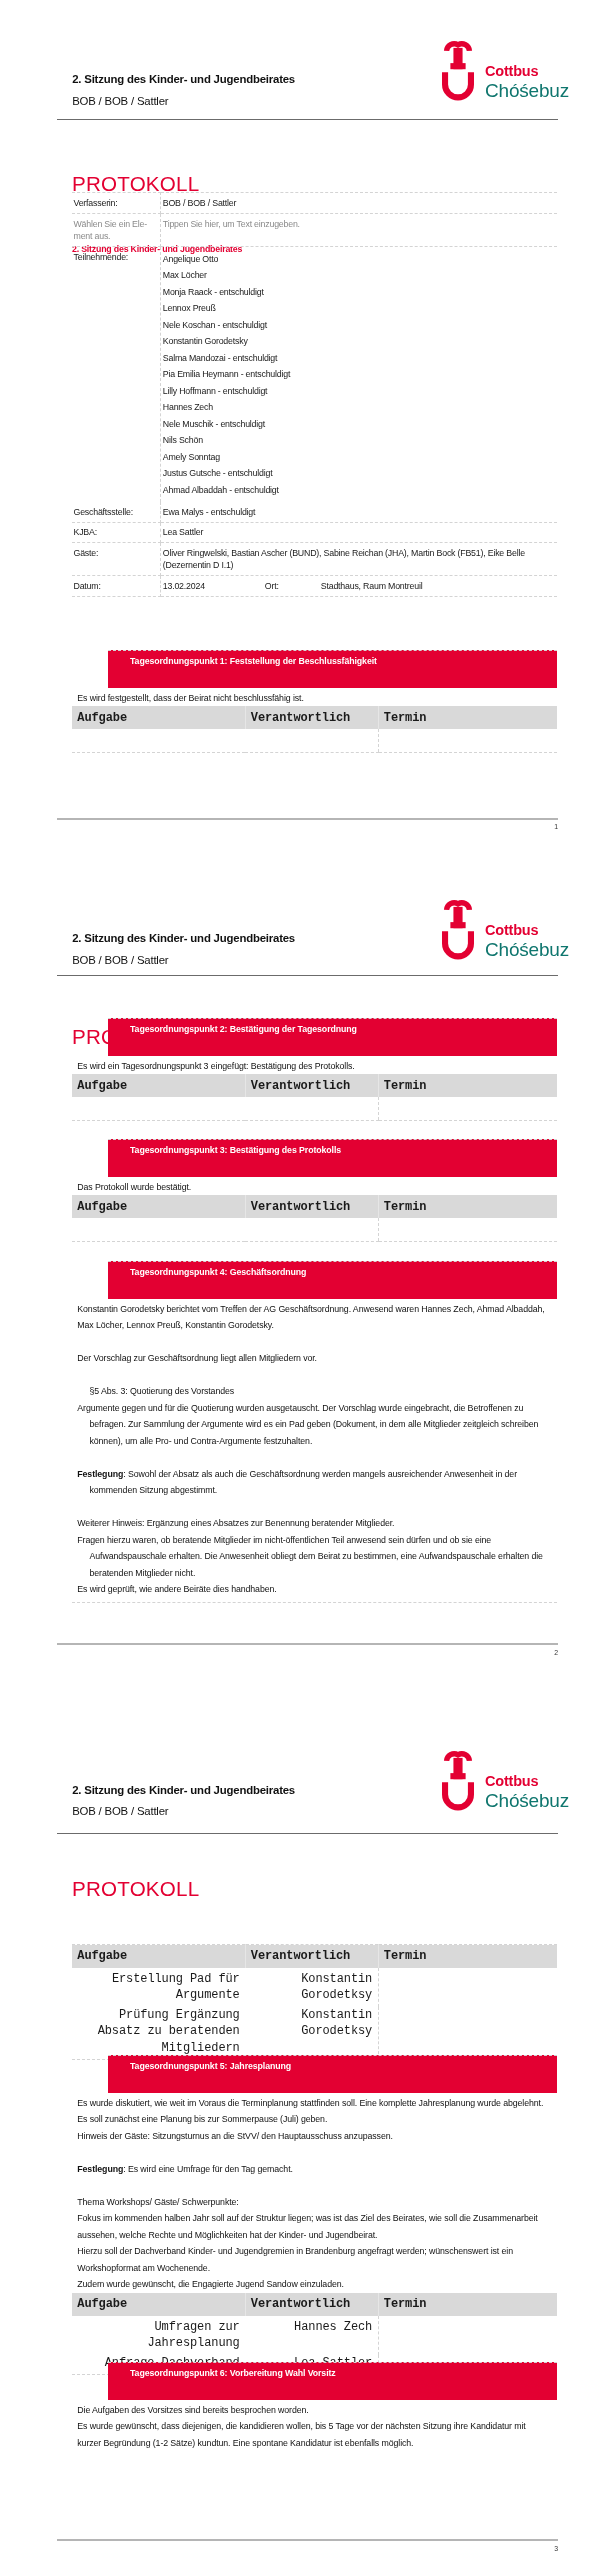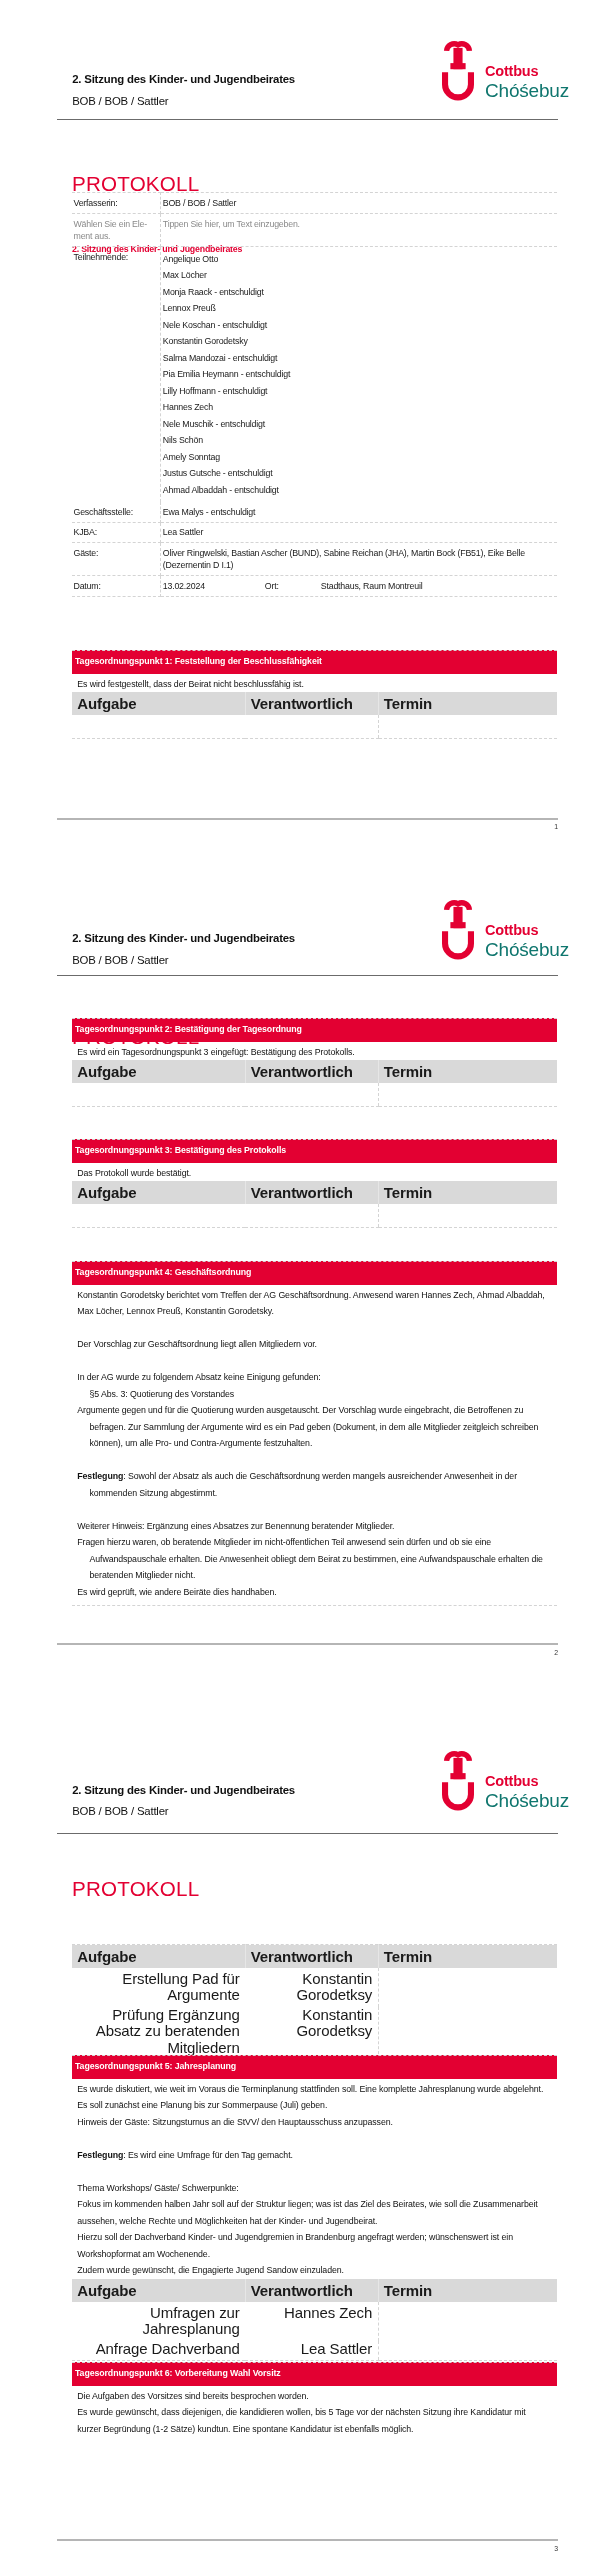--- a/index.html
+++ b/index.html
@@ -24,26 +24,26 @@
   .meta-table tr:first-child td { border-top: 0.8px dashed #d4d4d4; }
   .meta-table td.label { width: 88px; border-right: 0.8px dashed #d4d4d4; }
   .meta-table td.value { padding-left: 2.3px; }
   .meta-table .placeholder { color: #8a8a8a; }
   .meta-table .no-border td { border-bottom: none; }
   .participants div { line-height: 16.5px; }
   .inline-pair { display: flex; }
   .inline-pair .ort-l { width: 56px; padding-left: 0; }
   .inline-pair .date-v { width: 102px; }
 
-  .top-bar { background: #e30032; color: #fff; font-weight: bold; font-size: 8.8px; height: 24px; line-height: 20.6px; padding-left: 3px; letter-spacing: -0.1px; border-top: 0.8px dashed #d4d4d4; }
+  .top-bar { background: #e30032; color: #fff; font-weight: bold; font-size: 8.8px; height: 38px; line-height: 20.6px; padding-left: 22px; letter-spacing: -0.1px; border-top: 0.8px dashed #d4d4d4; margin-left: 36px; }
   .top-body { font-size: 8.8px; line-height: 16.5px; padding: 1.5px 5.3px 0 5.3px; letter-spacing: -0.1px; color: #111; }
   .top-body .ind { padding-left: 12.2px; }
   .top-body .hang { padding-left: 12.2px; text-indent: -12.2px; }
   .top-body .gap { height: 16.5px; }
-  .task-table { width: 100%; border-collapse: collapse; font-size: 15px; letter-spacing: -0.1px; }
+  .task-table { width: 100%; border-collapse: collapse; font-size: 12px; letter-spacing: -0.1px; font-family: Liberation Mono, monospace; }
   .task-table th { background: #d9d9d9; text-align: left; font-weight: bold; height: 23px; padding: 0 5.3px; border-right: 0.8px solid #e6e6e6; }
   .task-table th:nth-child(1) { width: 173px; }
   .task-table th:nth-child(2) { width: 133px; }
   .task-table th:nth-child(3) { border-right: none; border-left: 0.8px dashed #c8c8c8; }
   .task-table td { padding: 3px 5.3px; vertical-align: top; line-height: 16.5px; text-align: right; }
   .task-table td:nth-child(3) { border-left: 0.8px dashed #d4d4d4; }
   .task-table tr.last td { border-bottom: 0.8px dashed #d4d4d4; }
   .task-table tr.empty td { height: 23px; }
   .body-end { border-bottom: 0.8px dashed #d4d4d4; }
 </style>
@@ -220,21 +220,20 @@
       </table>
   </div>
 
   <div class="content" style="top:402px;">
     <div class="top-bar">Tagesordnungspunkt 4: Geschäftsordnung</div>
     <div class="top-body body-end" style="padding-bottom:4.6px;">
       <div>Konstantin Gorodetsky berichtet vom Treffen der AG Geschäftsordnung. Anwesend waren Hannes Zech, Ahmad Albaddah, Max Löcher, Lennox Preuß, Konstantin Gorodetsky.</div>
       <div class="gap"></div>
       <div>Der Vorschlag zur Geschäftsordnung liegt allen Mitgliedern vor.</div>
       <div class="gap"></div>
-      <div>In der AG wurde zu folgendem Absatz keine Einigung gefunden:</div>
       <div class="ind">§5 Abs. 3: Quotierung des Vorstandes</div>
       <div class="hang">Argumente gegen und für die Quotierung wurden ausgetauscht. Der Vorschlag wurde einge­bracht, die Betroffenen zu befragen. Zur Sammlung der Argumente wird es ein Pad geben (Dokument, in dem alle Mitglieder zeitgleich schreiben können), um alle Pro- und Contra-Argumente festzuhalten.</div>
       <div class="gap"></div>
       <div class="hang"><b>Festlegung</b><span>: Sowohl der Absatz als auch die Geschäftsordnung werden mangels ausreichender Anwesenheit in der kommenden Sitzung abgestimmt.</span></div>
       <div class="gap"></div>
       <div>Weiterer Hinweis: Ergänzung eines Absatzes zur Benennung beratender Mitglieder.</div>
       <div class="hang">Fragen hierzu waren, ob beratende Mitglieder im nicht-öffentlichen Teil anwesend sein dürfen und ob sie eine Aufwandspauschale erhalten. Die Anwesenheit obliegt dem Beirat zu be­stimmen, eine Aufwandspauschale erhalten die beratenden Mitglieder nicht.</div>
       <div>Es wird geprüft, wie andere Beiräte dies handhaben.</div>
     </div>
   </div>

